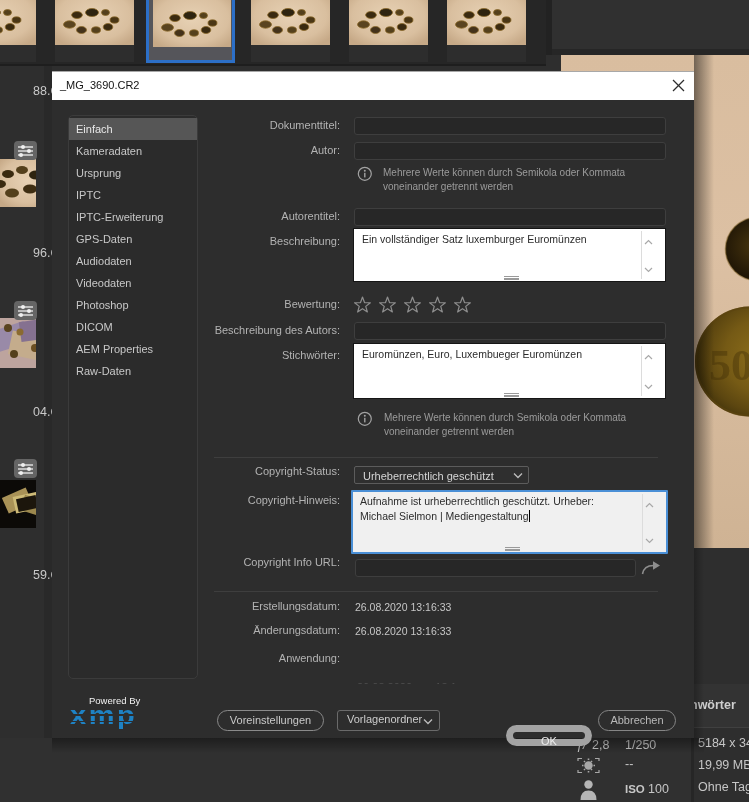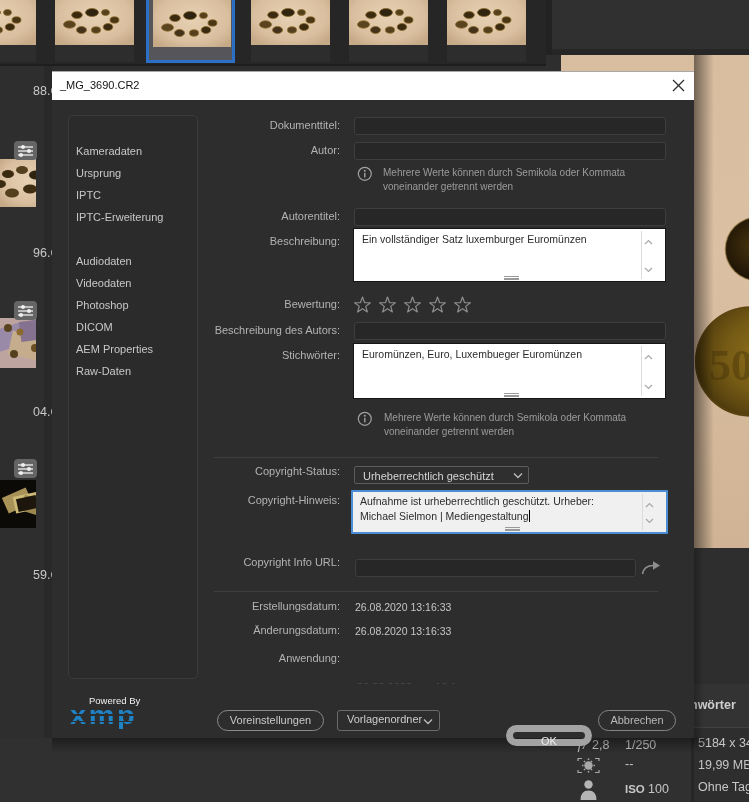--- a/index.html
+++ b/index.html
@@ -320,24 +320,26 @@
   <div class="abs" id="dialog">
     <div class="abs" id="titlebar"></div>
     <div class="abs" id="titletext">_MG_3690.CR2</div>
     <svg class="abs" style="left:620px;top:8px" width="13" height="13" viewBox="0 0 13 13">
         <g stroke="#2e2e2e" stroke-width="1.3">
           <line x1="1" y1="1" x2="12" y2="12"></line>
           <line x1="12" y1="1" x2="1" y2="12"></line>
         </g>
       </svg>
     <div class="abs" id="sidebox">
+      <div class="sitem sel" style="top:2px">Einfach</div>
       <div class="sitem" style="top:24px">Kameradaten</div>
       <div class="sitem" style="top:46px">Ursprung</div>
       <div class="sitem" style="top:68px">IPTC</div>
       <div class="sitem" style="top:90px">IPTC-Erweiterung</div>
+      <div class="sitem" style="top:112px">GPS-Daten</div>
       <div class="sitem" style="top:134px">Audiodaten</div>
       <div class="sitem" style="top:156px">Videodaten</div>
       <div class="sitem" style="top:178px">Photoshop</div>
       <div class="sitem" style="top:200px">DICOM</div>
       <div class="sitem" style="top:222px">AEM Properties</div>
       <div class="sitem" style="top:244px">Raw-Daten</div>
     </div>
 
     <div class="flabel" style="top:48px">Dokumenttitel:</div>
     <div class="flabel" style="top:73px">Autor:</div>
@@ -411,21 +413,21 @@
     <div class="hint" style="left:332px;top:355px">voneinander getrennt werden</div>
     <div class="sep" style="top:386px"></div>
 
     <div class="abs" style="left:302px;top:395px;width:175px;height:18px;background:#2f2f2f;border:1px solid #5c5c5c;border-radius:2px;box-sizing:border-box">
       <div style="position:absolute;left:8px;top:2.5px;font-size:11px;color:#d6d6d6;white-space:nowrap">Urheberrechtlich geschützt</div>
       <svg style="position:absolute;right:5px;top:5px" width="10" height="7" viewBox="0 0 10 7">
           <path d="M1 1.5 L5 5.5 L9 1.5" fill="none" stroke="#bdbdbd" stroke-width="1.3"></path>
         </svg>
     </div>
 
-    <div class="abs" style="left:299px;top:419px;width:317px;height:44px;border:2px solid #4a8fd6;border-radius:1px;background:#f0f0f0;box-sizing:border-box;color:#2b2b2b;font-size:10.5px">
+    <div class="abs" style="left:299px;top:419px;width:317px;height:64px;border:2px solid #4a8fd6;border-radius:1px;background:#f0f0f0;box-sizing:border-box;color:#2b2b2b;font-size:10.5px">
       <div style="position:absolute;left:7px;top:3px">Aufnahme ist urheberrechtlich geschützt. Urheber:</div>
       <div style="position:absolute;left:7px;top:18px">Michael Sielmon | Mediengestaltung<span style="display:inline-block;width:1.2px;height:12px;background:#000;vertical-align:-2px"></span></div>
       <div style="position:absolute;right:23px;top:2px;bottom:2px;width:1px;background:#dcdcdc"></div>
         <svg style="position:absolute;right:12px;top:10px" width="9" height="7" viewBox="0 0 9 7">
           <path d="M1 5 L4.5 1.5 L8 5" fill="none" stroke="#a8a8a8" stroke-width="1.2"></path>
         </svg>
       <svg style="position:absolute;right:12px;bottom:8px" width="9" height="7" viewBox="0 0 9 7">
           <path d="M1 2 L4.5 5.5 L8 2" fill="none" stroke="#a8a8a8" stroke-width="1.2"></path>
         </svg>
       <div class="grip" style="left:152px;bottom:4px"></div>

